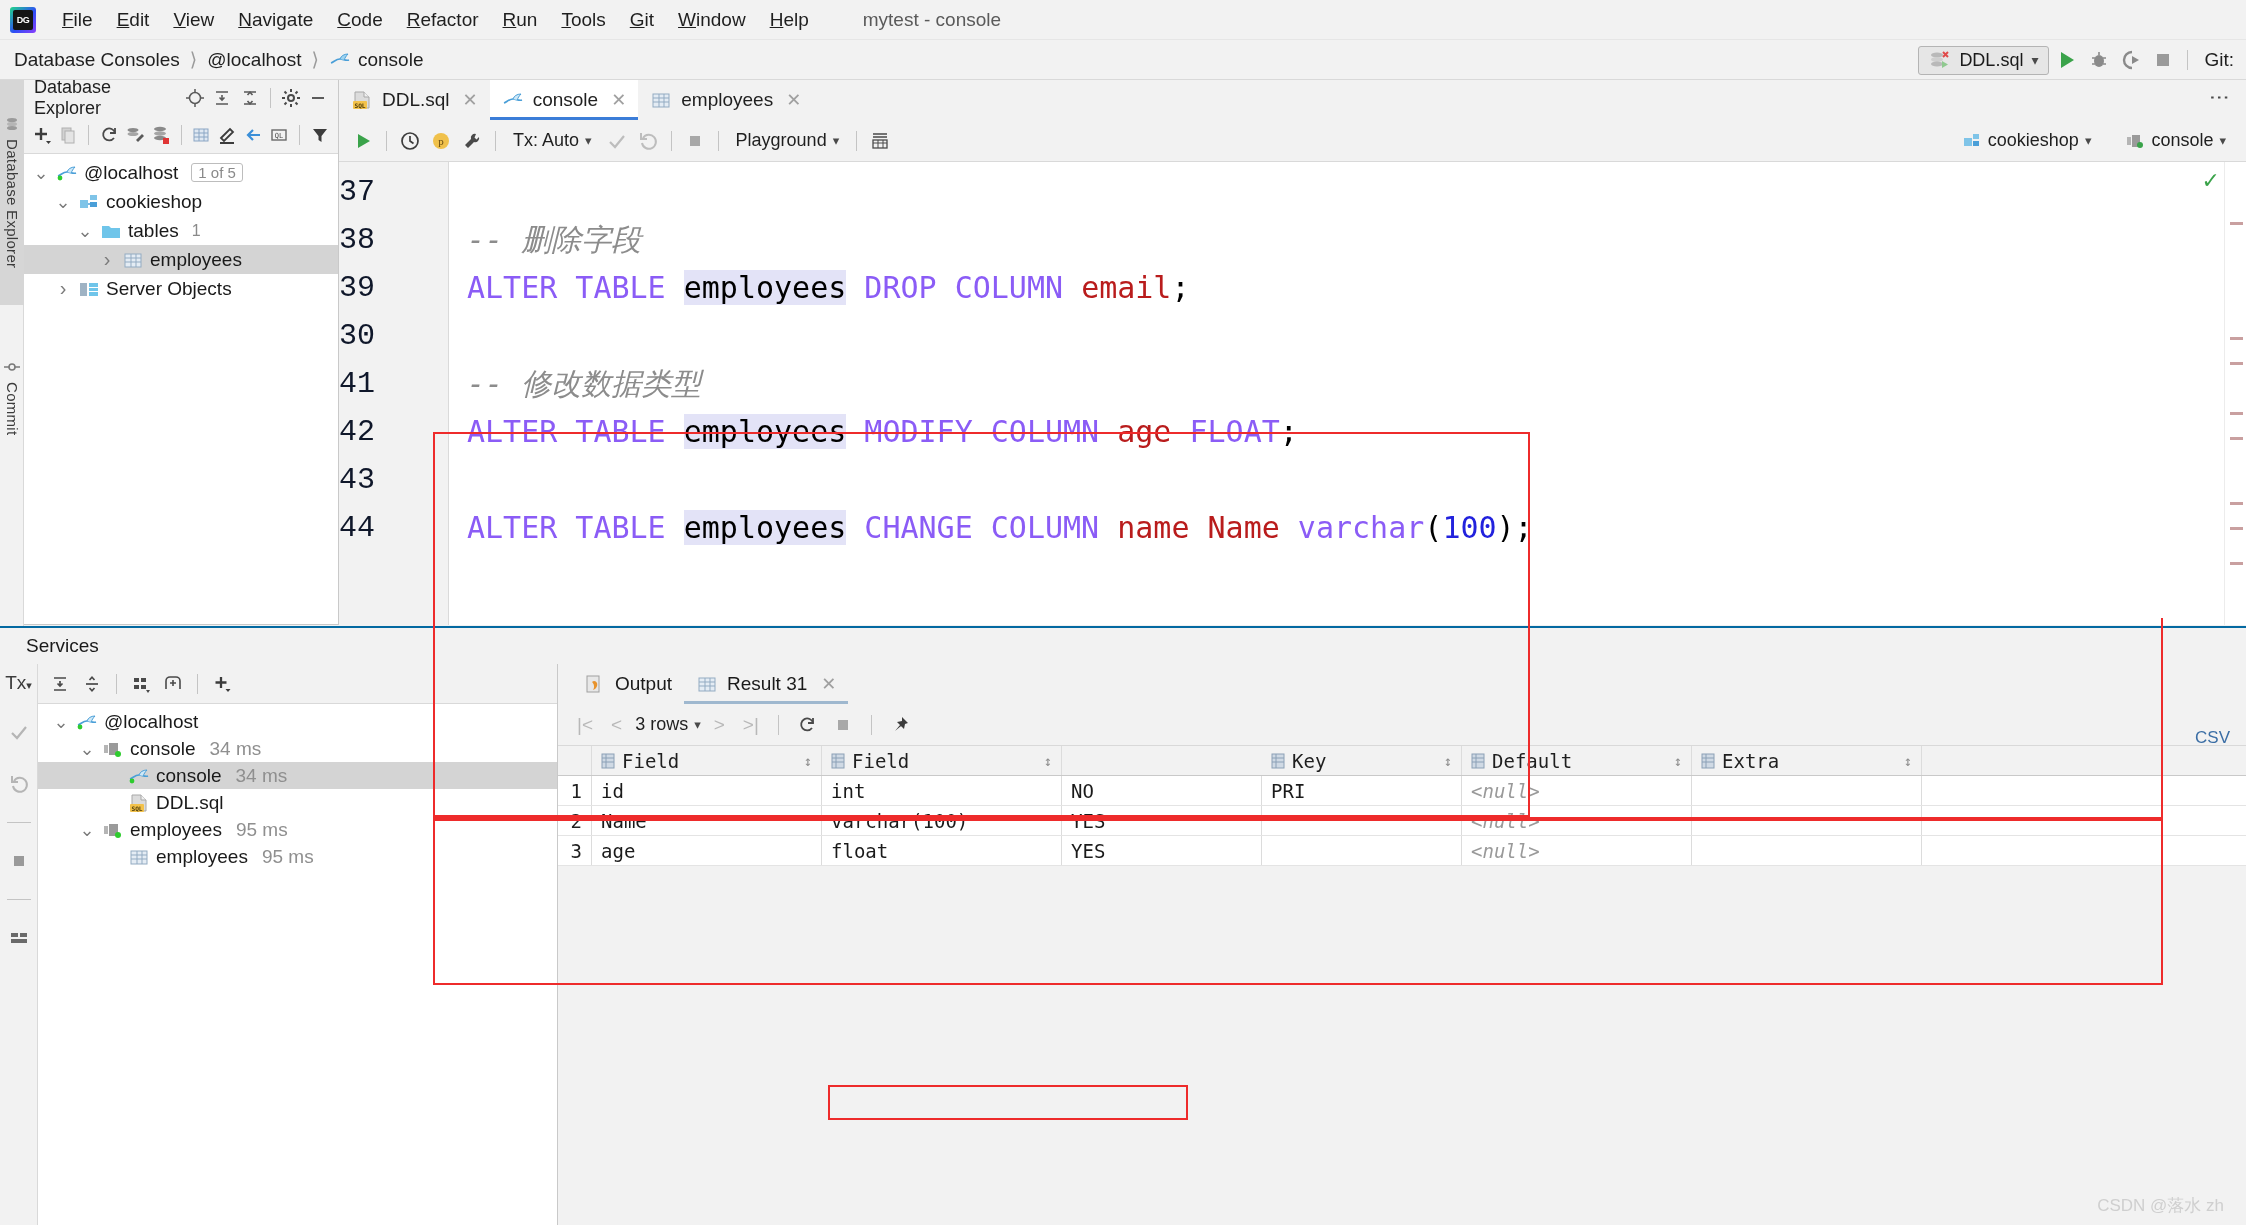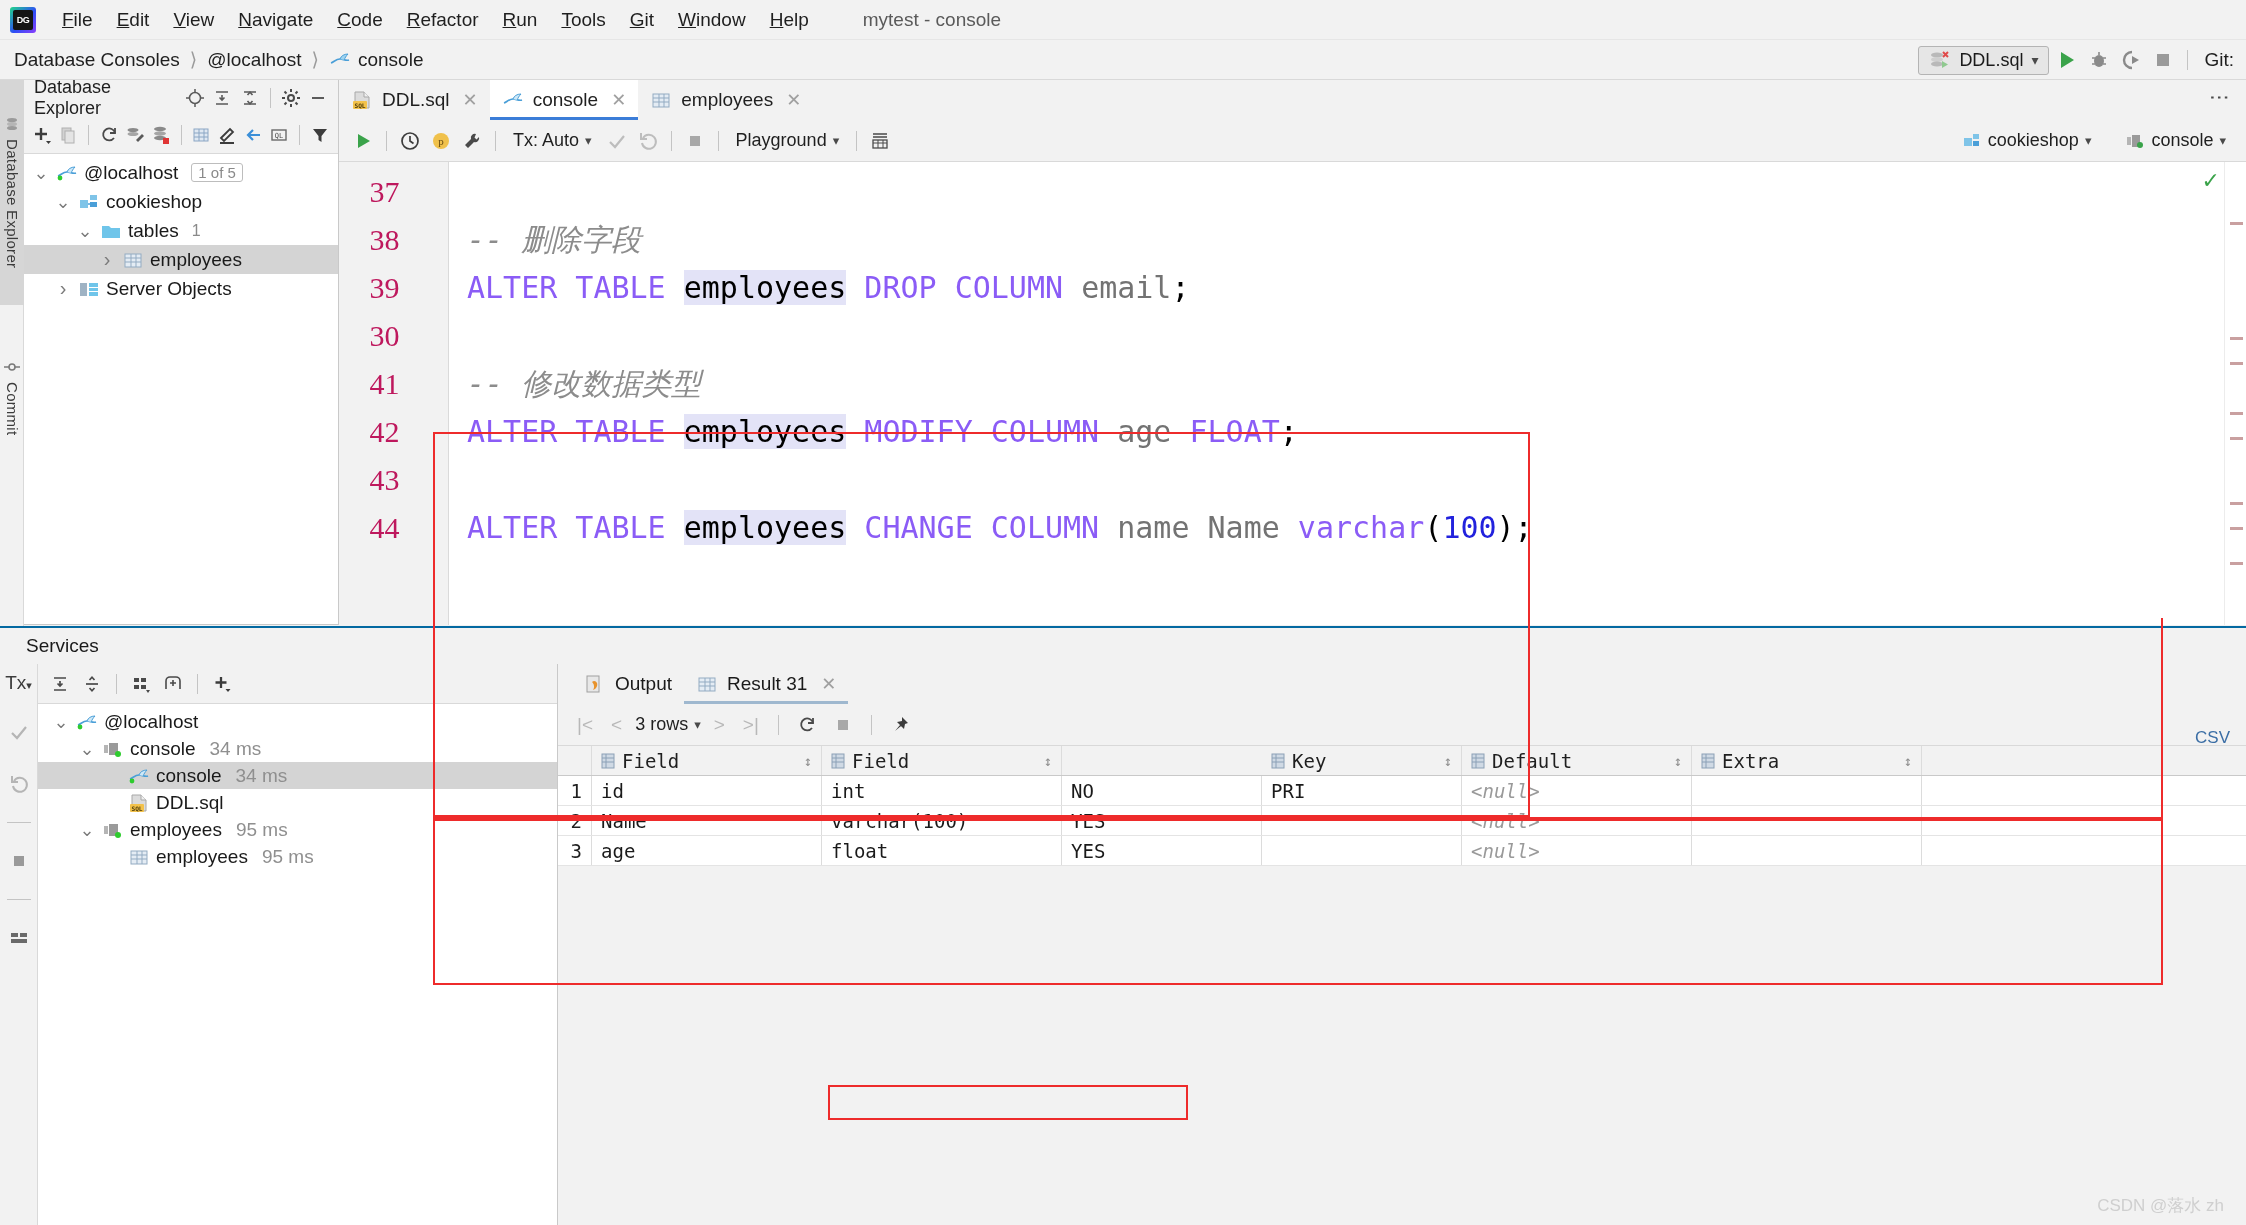--- a/index.html
+++ b/index.html
@@ -108,32 +108,32 @@
   .sqltoolbar {
     height:42px; background:#f2f2f2; border-bottom:1px solid #d9d9d9;
     display:flex; align-items:center; gap:3px; padding:0 10px; position:relative;
   }
   .ttxt { font-size:18px; color:#1f1f1f; display:flex; align-items:center; gap:6px; padding:0 8px;}
   .sqltoolbar-right{ position:absolute; right:12px; display:flex; align-items:center; gap:18px;}
 
   .codearea { position:absolute; left:0; right:0; top:82px; bottom:0; background:#fff; display:flex; }
   .gutter {
     width:110px; background:#f2f2f2; border-right:1px solid #dadada;
-    font-family:Liberation Serif, serif; font-size:30px; color:#be185d;
-    padding-top:6px; text-align:center;
+    font-family:Liberation Mono, monospace; font-size:30px; color:#0f172a;
+    padding-top:6px; text-align:left;
   }
   .gutter div { height:48px; line-height:48px; padding-right:18px; }
   .code {
     flex:1; font-family:"DejaVu Sans Mono", monospace; font-size:30px;
     padding-top:6px; padding-left:18px; white-space:pre; position:relative;
   }
   .code .ln { height:48px; line-height:48px; }
   .kw  { color:#8b5cf6; font-weight:normal; }
   .tbl { color:#000000; background:#e3e3f7; }
-  .col { color:#737373; }
+  .col { color:#b91c1c; }
   .num { color:#2222dd; }
   .punc{ color:#000; }
   .cmt { color:#8c8c8c; font-style:italic; }
   .rightgutter {
     position:absolute; right:0; top:0; bottom:0; width:22px; background:#fff;
     border-left:1px solid #ececec;
   }
   .rg-mark { position:absolute; right:3px; width:13px; height:3px; background:#c9a0a0;}
   .okcheck{ position:absolute; right:26px; top:6px; color:#3aa34a; font-size:22px;}
 

